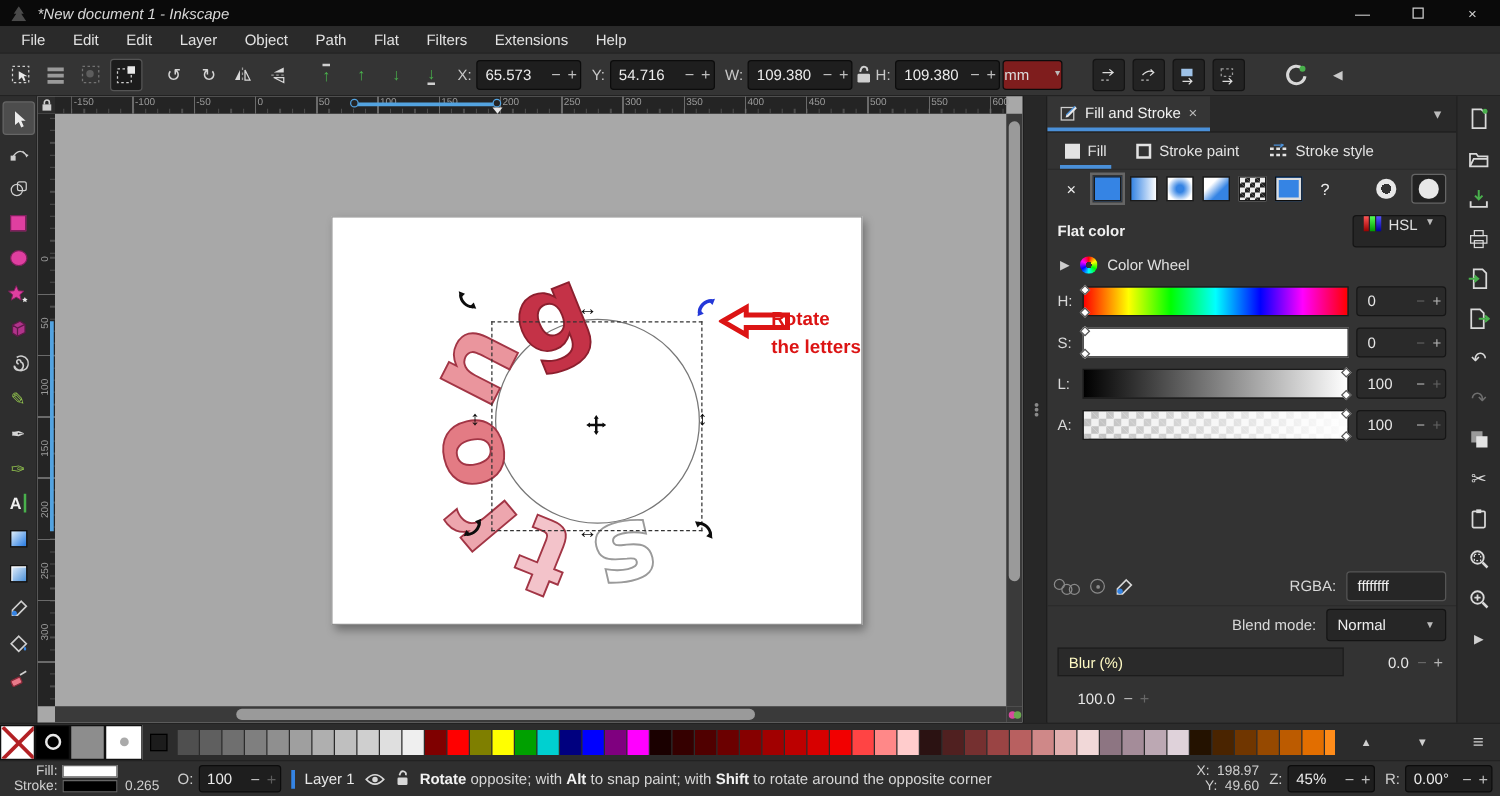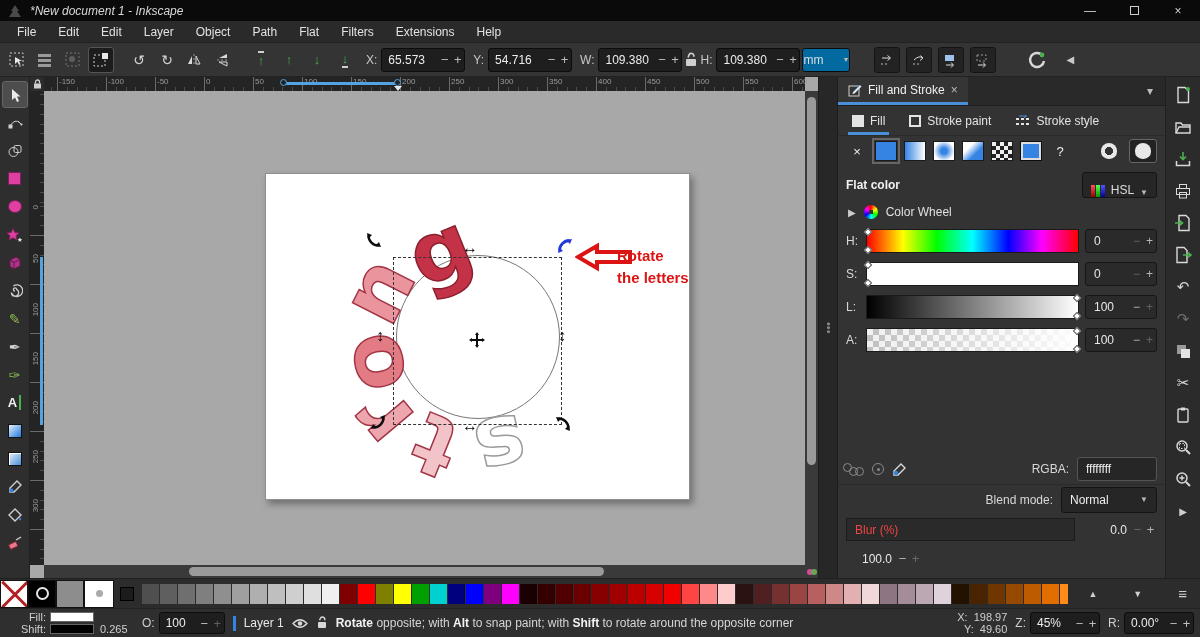--- a/index.html
+++ b/index.html
@@ -19,21 +19,21 @@
   .optsbar{height:34px;background:#343434;display:flex;align-items:center;padding:0 4px;border-bottom:1px solid #222;gap:2px;}
   .ob-cell{width:26px;height:26px;display:flex;align-items:center;justify-content:center;border-radius:3px;color:#d5d5d5;}
   .ob-cell.pressed{background:#1c1c1c;border:1px solid #555;}
   .ob-cell.dim{opacity:.4;}
   .ob-sep{width:8px;}
   .fld{display:flex;align-items:center;gap:4px;margin-left:6px;}
   .fld .lab{color:#c8c8c8;font-size:12px;}
   .num{width:84px;height:24px;background:#1e1e1e;border:1px solid #0c0c0c;border-radius:3px;display:flex;align-items:center;}
   .num .val{flex:1;padding-left:6px;color:#ececec;font-size:12px;text-align:left;}
   .num .m,.num .p{width:13px;text-align:center;color:#bdbdbd;font-size:13px;}
-  .units{width:48px;height:24px;background:#0369a1;border:1px solid #0c0c0c;border-radius:3px;display:flex;align-items:center;justify-content:space-between;gap:4px;color:#ddd;}
+  .units{width:48px;height:24px;background:#7f1d1d;border:1px solid #0c0c0c;border-radius:3px;display:flex;align-items:center;justify-content:space-between;gap:4px;color:#ddd;}
   .units .dar{font-size:7px;color:#bbb;}
   .tglgrp{display:flex;gap:6px;margin-left:22px;}
   .tgl{width:26px;height:26px;background:#232323;border:1px solid #141414;border-radius:3px;display:flex;align-items:center;justify-content:center;}
   .snapbtn{margin-left:26px;}
   .collapse{margin-left:14px;color:#c9c9c9;font-size:10px;}
   
   .main{display:flex;height:501px;}
   .toolbox{width:30px;background:#2e2e2e;display:flex;flex-direction:column;align-items:center;padding-top:4px;gap:1px;border-right:1px solid #222;}
   .tool{width:26px;height:27px;display:flex;align-items:center;justify-content:center;border-radius:3px;}
   .tool.active{background:#4d4d4d;border:1px solid #666;}
@@ -92,21 +92,21 @@
   .pt{width:22px;height:20px;border:1px solid #1a1a1a;display:flex;align-items:center;justify-content:center;font-size:13px;color:#eee;}
   .pt.none,.pt.q{border:none;}
   .pt.sel{outline:2px solid #666;outline-offset:1px;}
   .fr{margin-left:auto;display:flex;gap:6px;}
   .frb{width:28px;height:24px;display:flex;align-items:center;justify-content:center;border-radius:3px;}
   .frb.on{background:#222;border:1px solid #666;}
   .donut{width:16px;height:16px;border-radius:50% 50% 46% 46%;background:radial-gradient(circle,rgba(0,0,0,0) 0 4px,#e8e8e8 4px);}
   .blob{width:16px;height:16px;border-radius:50% 50% 46% 46%;background:#e8e8e8;}
   .p-flat{height:30px;display:flex;align-items:center;padding:0 8px;margin-top:4px;}
   .p-flat .t{font-weight:700;color:#f0f0f0;}
-  .hsl-dd{margin-left:auto;height:26px;background:#262626;border:1px solid #141414;border-radius:3px;display:flex;align-items:flex-end;gap:6px;padding:0 8px;}
+  .hsl-dd{margin-left:auto;height:26px;background:#262626;border:1px solid #141414;border-radius:3px;display:flex;align-items:flex-start;gap:6px;padding:0 8px;}
   .rgbbars{display:flex;gap:1px;}
   .rgbbars i{width:4px;height:12px;display:inline-block;}
   .p-wheel{height:24px;display:flex;align-items:center;gap:8px;padding:0 10px;color:#e0e0e0;}
   .wheel{width:14px;height:14px;border-radius:50%;background:radial-gradient(circle,#333 0 2.5px,transparent 2.5px),conic-gradient(#f00,#ff0,#0f0,#0ff,#00f,#f0f,#f00);}
   .exp{color:#ccc;font-size:10px;}
   .srow{height:33px;display:flex;align-items:center;padding:0 8px;gap:6px;}
   .srow .sl{width:14px;color:#d8d8d8;}
   .track{flex:1;height:24px;border:1px solid #1a1a1a;position:relative;}
   .tr-h{background:linear-gradient(90deg,#f00,#ff0 17%,#0f0 33%,#0ff 50%,#00f 67%,#f0f 83%,#f00);}
   .tr-s{background:#fff;}
@@ -124,21 +124,21 @@
   .trio i{width:9px;height:9px;border:1.5px solid #8a8a8a;border-radius:50%;margin-left:-3px;}
   .circdot{width:12px;height:12px;border:1.5px solid #8a8a8a;border-radius:50%;display:flex;align-items:center;justify-content:center;}
   .circdot i{width:3px;height:3px;background:#8a8a8a;border-radius:50%;}
   .rgba-lab{margin-left:auto;color:#d8d8d8;}
   .rgba-box{width:80px;height:24px;background:#262626;border:1px solid #555;border-radius:3px;color:#eee;display:flex;align-items:center;padding-left:8px;}
   .p-blend{height:30px;display:flex;align-items:center;gap:8px;padding:0 8px;border-top:1px solid #2b2b2b;}
   .p-blend .lab{margin-left:auto;color:#d8d8d8;}
   .dd{width:96px;height:26px;background:#262626;border:1px solid #141414;border-radius:3px;display:flex;align-items:center;padding:0 8px;color:#eee;}
   .dd .dar{margin-left:auto;font-size:8px;color:#bbb;}
   .fxrow{height:27px;display:flex;align-items:center;padding:0 8px;gap:6px;margin-top:2px;}
-  .fxtrack{flex:1;height:23px;background:#2a2a2a;border:1px solid #1c1c1c;display:flex;align-items:center;padding-left:8px;color:#ef4444;}
+  .fxtrack{flex:1;height:23px;background:#2a2a2a;border:1px solid #1c1c1c;display:flex;align-items:center;padding-left:8px;color:#fef9c3;}
   .fxtrack.fill{background:#1c5fb8;color:#fff;}
   .fxval{width:76px;display:flex;align-items:center;}
   .fxval .val{flex:1;text-align:right;padding-right:4px;color:#e8e8e8;}
   .fxval .m,.fxval .p{width:13px;text-align:center;color:#b5b5b5;font-size:13px;}
   
   .cmdbar{width:35px;background:#2b2b2b;border-left:1px solid #202020;display:flex;flex-direction:column;align-items:center;padding-top:6px;gap:8px;}
   .cbi{width:24px;height:24px;display:flex;align-items:center;justify-content:center;color:#d9d9d9;font-size:15px;}
   
   .palette{height:30px;background:#2c2c2c;display:flex;align-items:center;border-top:1px solid #1f1f1f;}
   .sp{width:28px;height:28px;flex:0 0 auto;border:1px solid #111;}
@@ -825,21 +825,21 @@
       <span class="b">▼</span>
       <span class="mn">≡</span>
     </div>
   </div>
 
   <div class="statusbar">
     <div class="fsblock">
       <span style="text-align:right;">Fill:</span>
       <span class="fsw" style="background:#fff;"></span>
       <span></span>
-      <span style="text-align:right;">Shift:</span>
+      <span style="text-align:right;">Stroke:</span>
       <span class="fsw" style="background:#000;"></span>
       <span>0.265</span>
     </div>
     <div class="ospin">
       <span style="color:#cfcfcf;">O:</span>
       <div class="num">
           <span class="val">100</span>
           <span class="m">−</span>
           <span class="p dim">+</span>
         </div>

